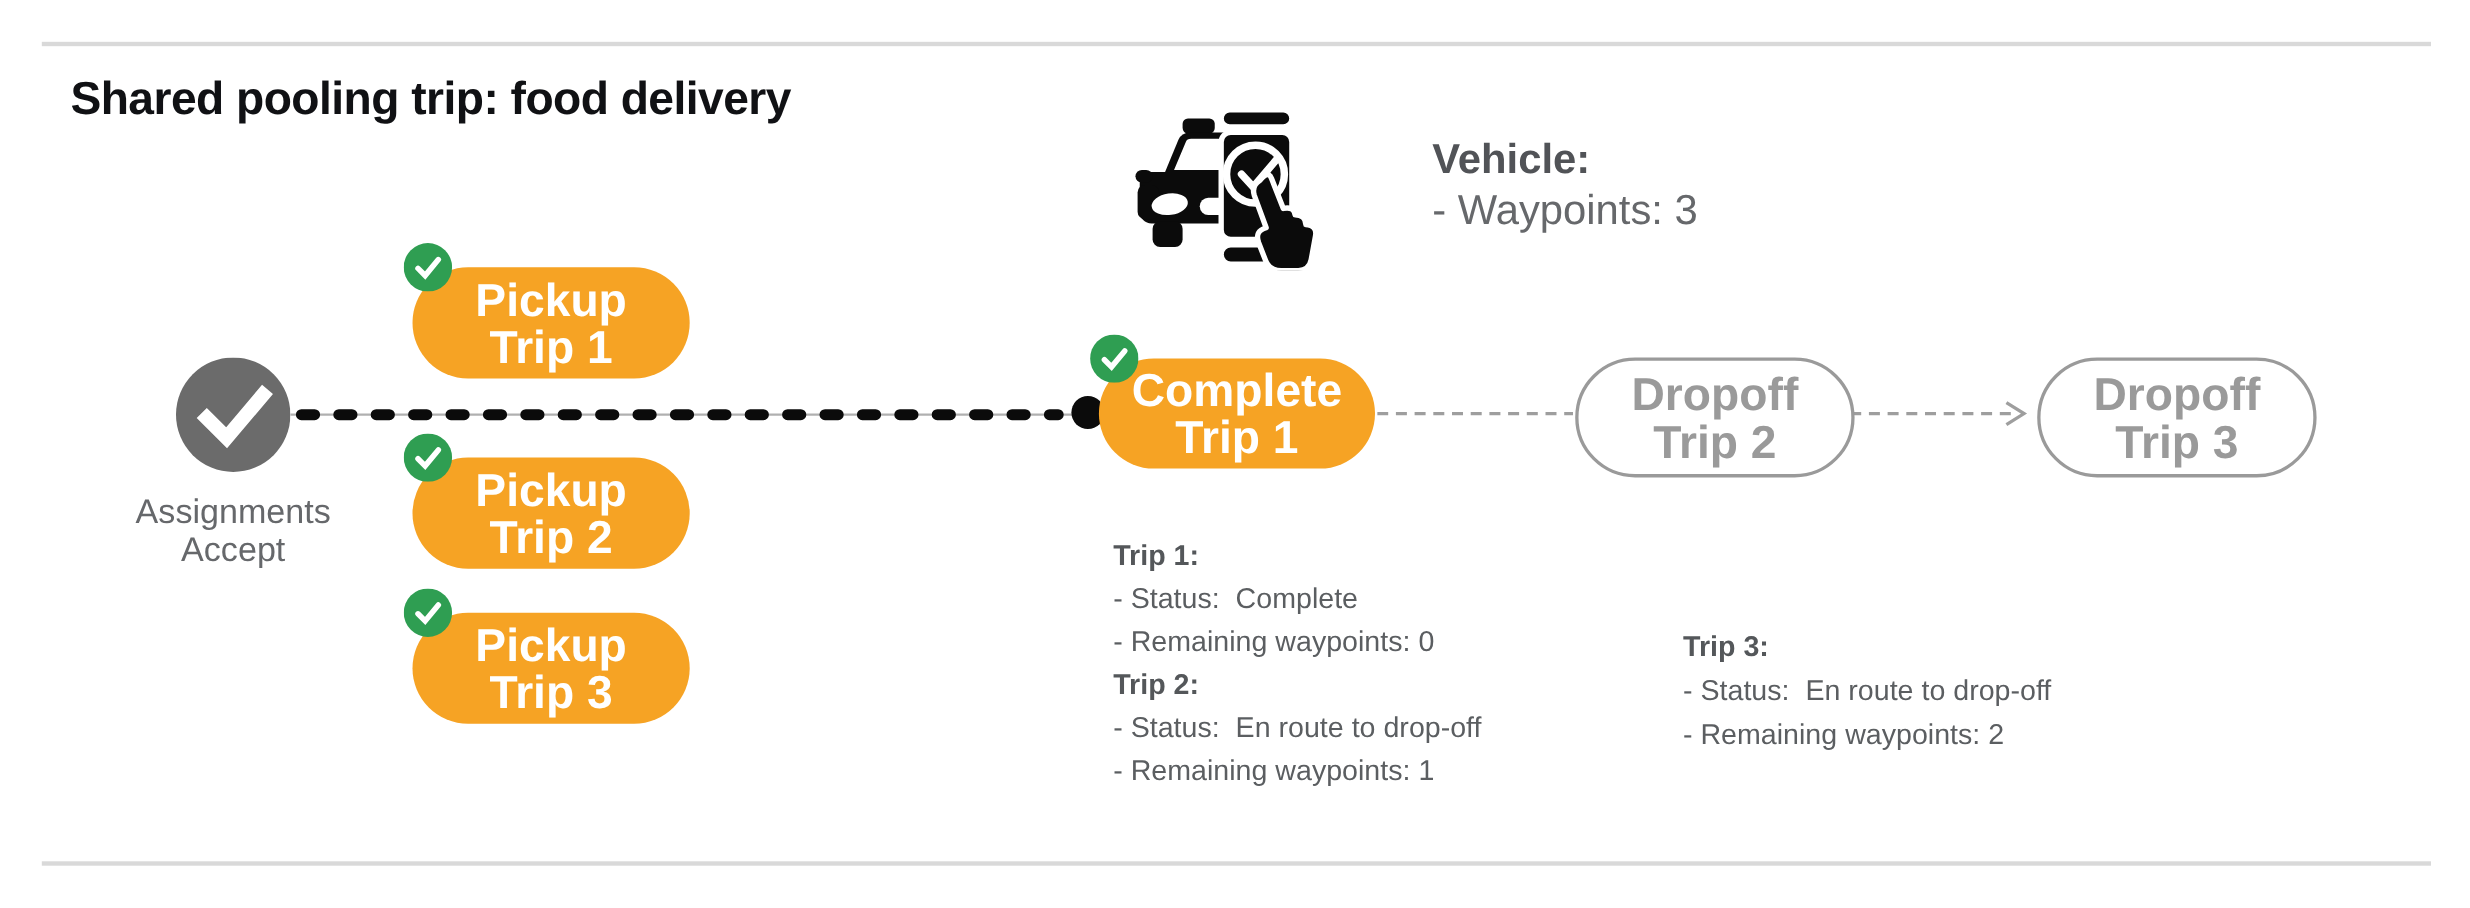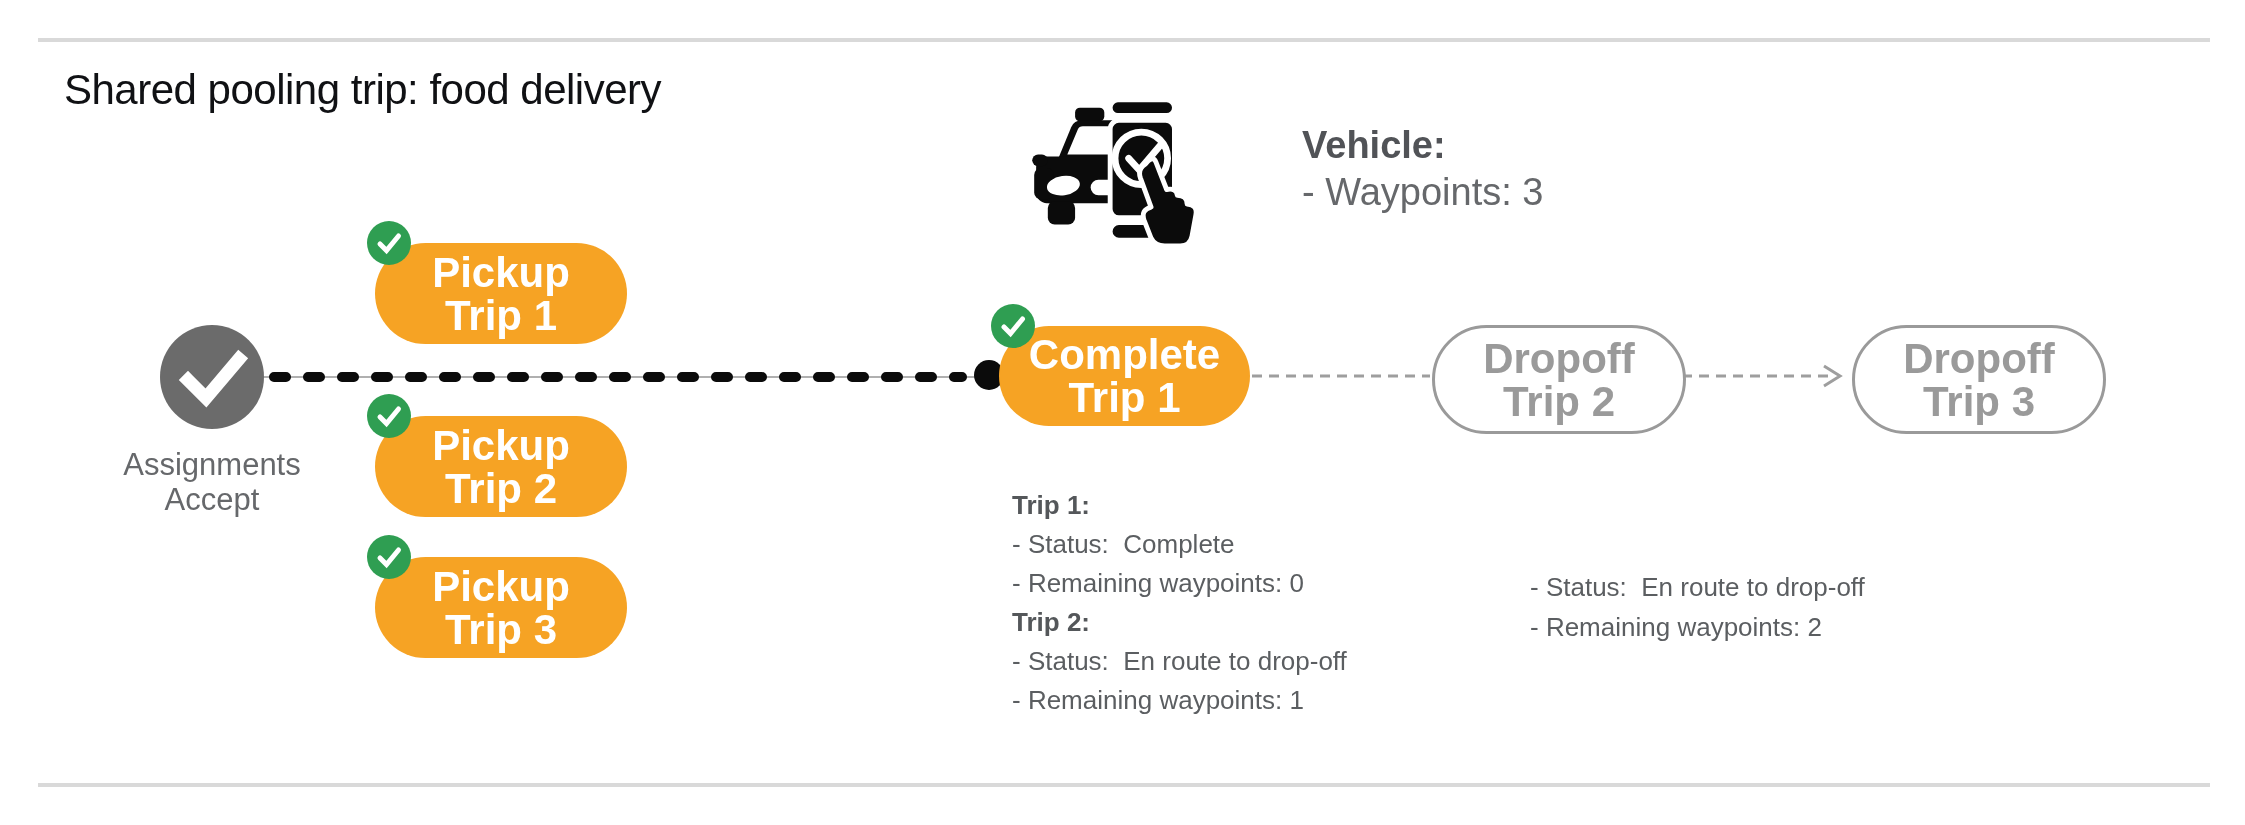--- a/index.html
+++ b/index.html
@@ -5,21 +5,21 @@
   html,body{margin:0;padding:0;background:#ffffff;}
   .canvas{
     position:relative;width:2245px;height:825px;background:#ffffff;overflow:hidden;
     font-family:"Liberation Sans",sans-serif;
   }
   .rule{position:absolute;height:4px;background:#d9d9d9;}
   .rule.top{left:38px;top:38px;width:2172px;}
   .rule.bottom{left:38px;top:783px;width:2172px;}
 
   .page-title{
-    position:absolute;left:64px;top:66px;font-size:42px;font-weight:400;color:#101114;
+    position:absolute;left:64px;top:66px;font-size:42px;font-weight:700;color:#101114;
     letter-spacing:-0.5px;white-space:nowrap;
   }
 
   .vehicle-icon{position:absolute;left:1031px;top:96px;width:170px;height:150px;}
   .vehicle-info{position:absolute;left:1302px;top:122px;font-size:38px;line-height:47px;color:#66686b;}
   .vehicle-info .v-head{font-weight:700;color:#515357;}
   .vehicle-info div{white-space:pre-wrap;}
 
   .accept-icon{position:absolute;left:160px;top:325px;width:104px;height:104px;}
   .accept-label{
@@ -161,17 +161,18 @@
   <div class="details left">
     <div class="t-head">Trip 1:</div>
     <div>- Status:  Complete</div>
     <div>- Remaining waypoints: 0</div>
     <div class="t-head">Trip 2:</div>
     <div>- Status:  En route to drop-off</div>
     <div>- Remaining waypoints: 1</div>
   </div>
 
   <div class="details right">
+    <div class="t-head">Trip 3:</div>
     <div>- Status:  En route to drop-off</div>
     <div>- Remaining waypoints: 2</div>
   </div>
 
 </div>
 
 </body></html>

